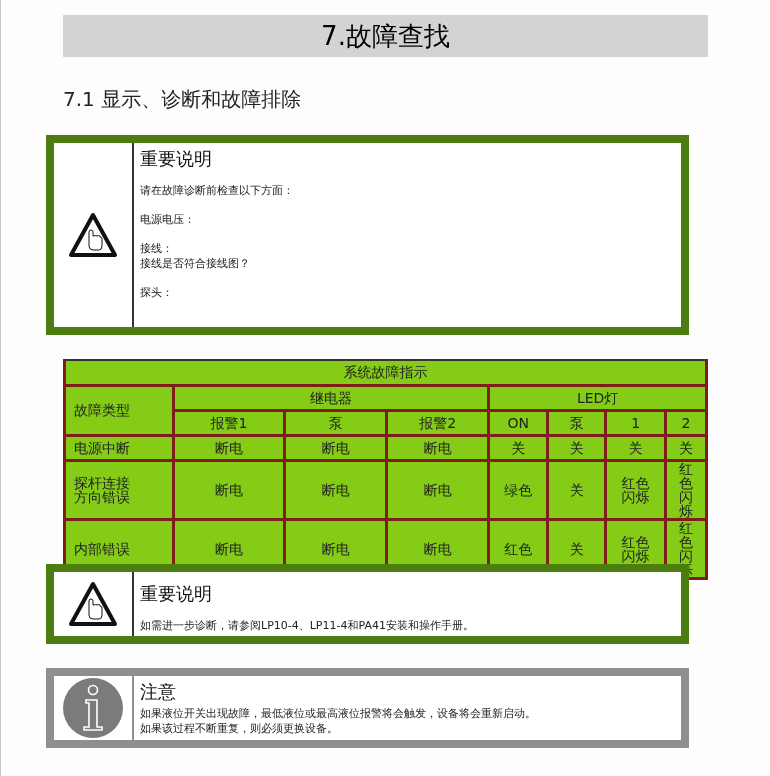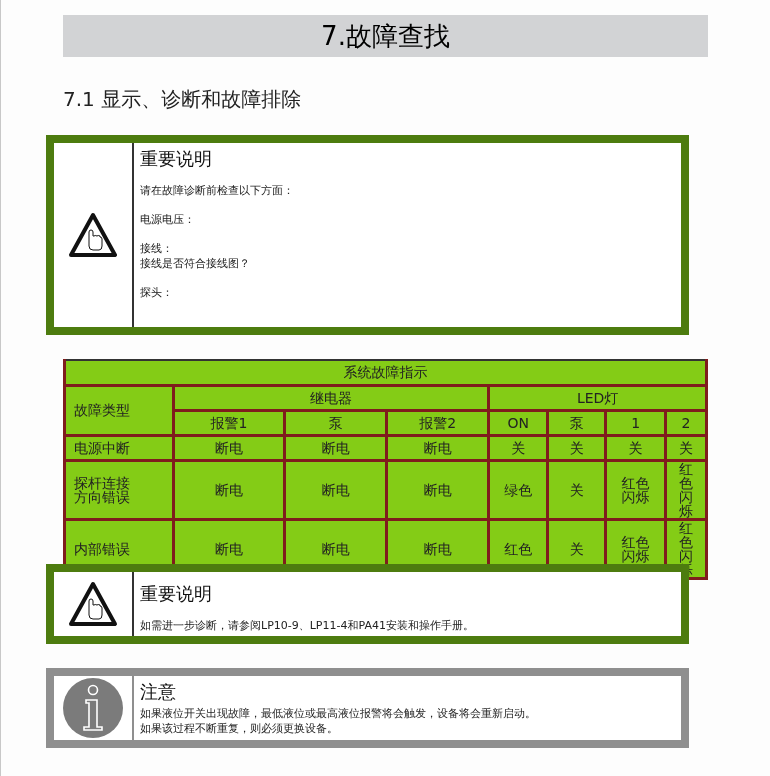--- a/index.html
+++ b/index.html
@@ -135,21 +135,21 @@
 <div class="box" style="top:564px;height:80px;">
   <div class="iconcell">
     <svg width="50" height="46" viewBox="0 0 50 46">
       <polygon points="25,3 47,43 3,43" fill="#fff" stroke="#111" stroke-width="4" stroke-linejoin="round"></polygon>
       <path d="M21,20 L21,34 Q21,38 25,38 L31,38 Q34,38 34,34 L34,27 Q34,25 32,25 L32,24 Q30,23 29,24 Q27,23 26,24 L25,24 L25,20 Q25,18 23,18 Q21,18 21,20 Z" fill="#fff" stroke="#111" stroke-width="1"></path>
     </svg>
   </div>
   <div class="content">
     <div class="btitle" style="margin-top:10px">重要说明</div>
     <div class="gap" style="height:12px"></div>
-    <div class="bline">如需进一步诊断，请参阅LP10-9、LP11-4和PA41安装和操作手册。</div>
+    <div class="bline">如需进一步诊断，请参阅LP10-4、LP11-4和PA41安装和操作手册。</div>
   </div>
 </div>
 
 <div class="box grey" style="top:668px;height:80px;">
   <div class="iconcell">
     <svg width="62" height="62" viewBox="0 0 62 62">
       <circle cx="31" cy="31" r="30" fill="#7b7b7b"></circle>
       <circle cx="31" cy="13" r="4.5" fill="none" stroke="#fff" stroke-width="1.6"></circle>
       <path d="M24,23 L35,23 L35,50 L40,50 L40,53 L22,53 L22,50 L27,50 L27,26 L24,26 Z" fill="none" stroke="#fff" stroke-width="1.6"></path>
     </svg>

